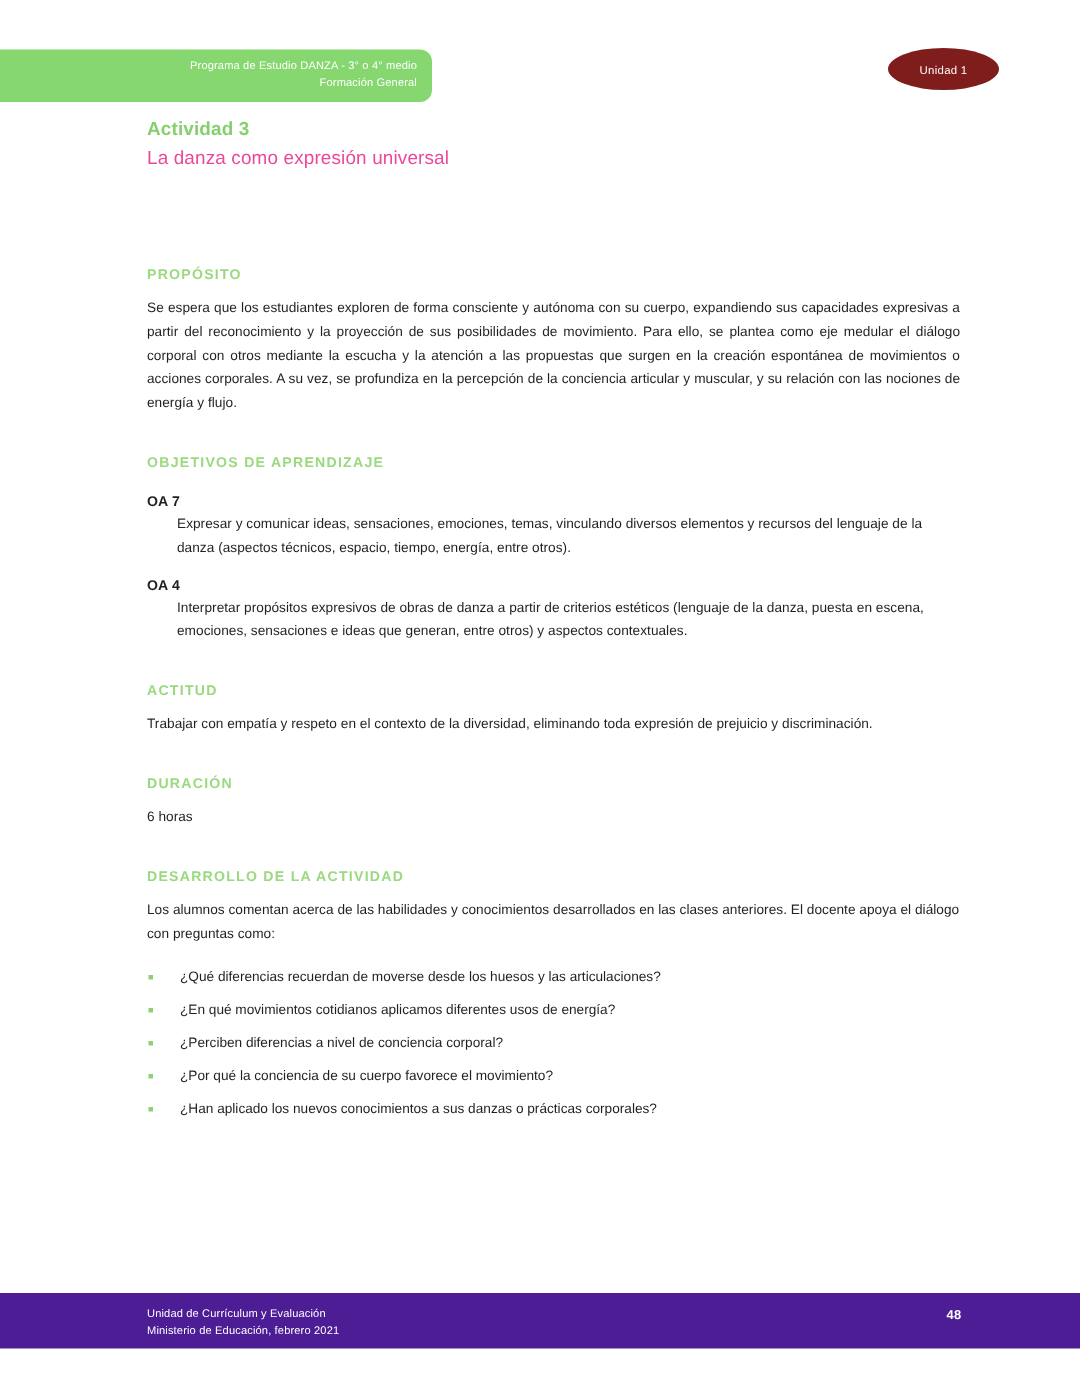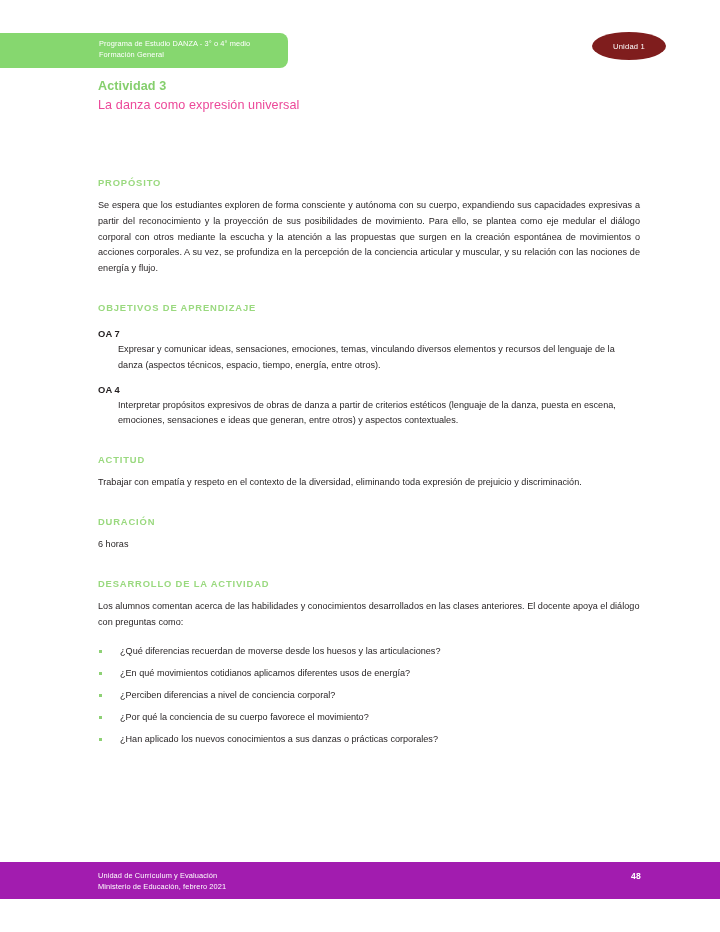--- a/index.html
+++ b/index.html
@@ -21,20 +21,21 @@
     position: absolute;
     left: 0;
     top: 33px;
     width: 288px;
     height: 35px;
     background: #86d76f;
     border-top-right-radius: 8px;
     border-bottom-right-radius: 8px;
     box-sizing: border-box;
     padding: 5px 10px 0 99px;
+    text-align: right;
   }
   .header-band .line {
     color: #ffffff;
     font-size: 7.4px;
     line-height: 11px;
     letter-spacing: 0.1px;
     white-space: nowrap;
   }
 
   
@@ -139,21 +140,21 @@
     display: block;
   }
 
   
   .footer-band {
     position: absolute;
     left: 0;
     bottom: 33px;
     width: 720px;
     height: 37px;
-    background: #a21caf;
+    background: #4c1d95;
     box-sizing: border-box;
     padding: 8px 0 0 0;
   }
   .footer-text {
     position: absolute;
     left: 98px;
     top: 8px;
   }
   .footer-text .line {
     color: #ffffff;

